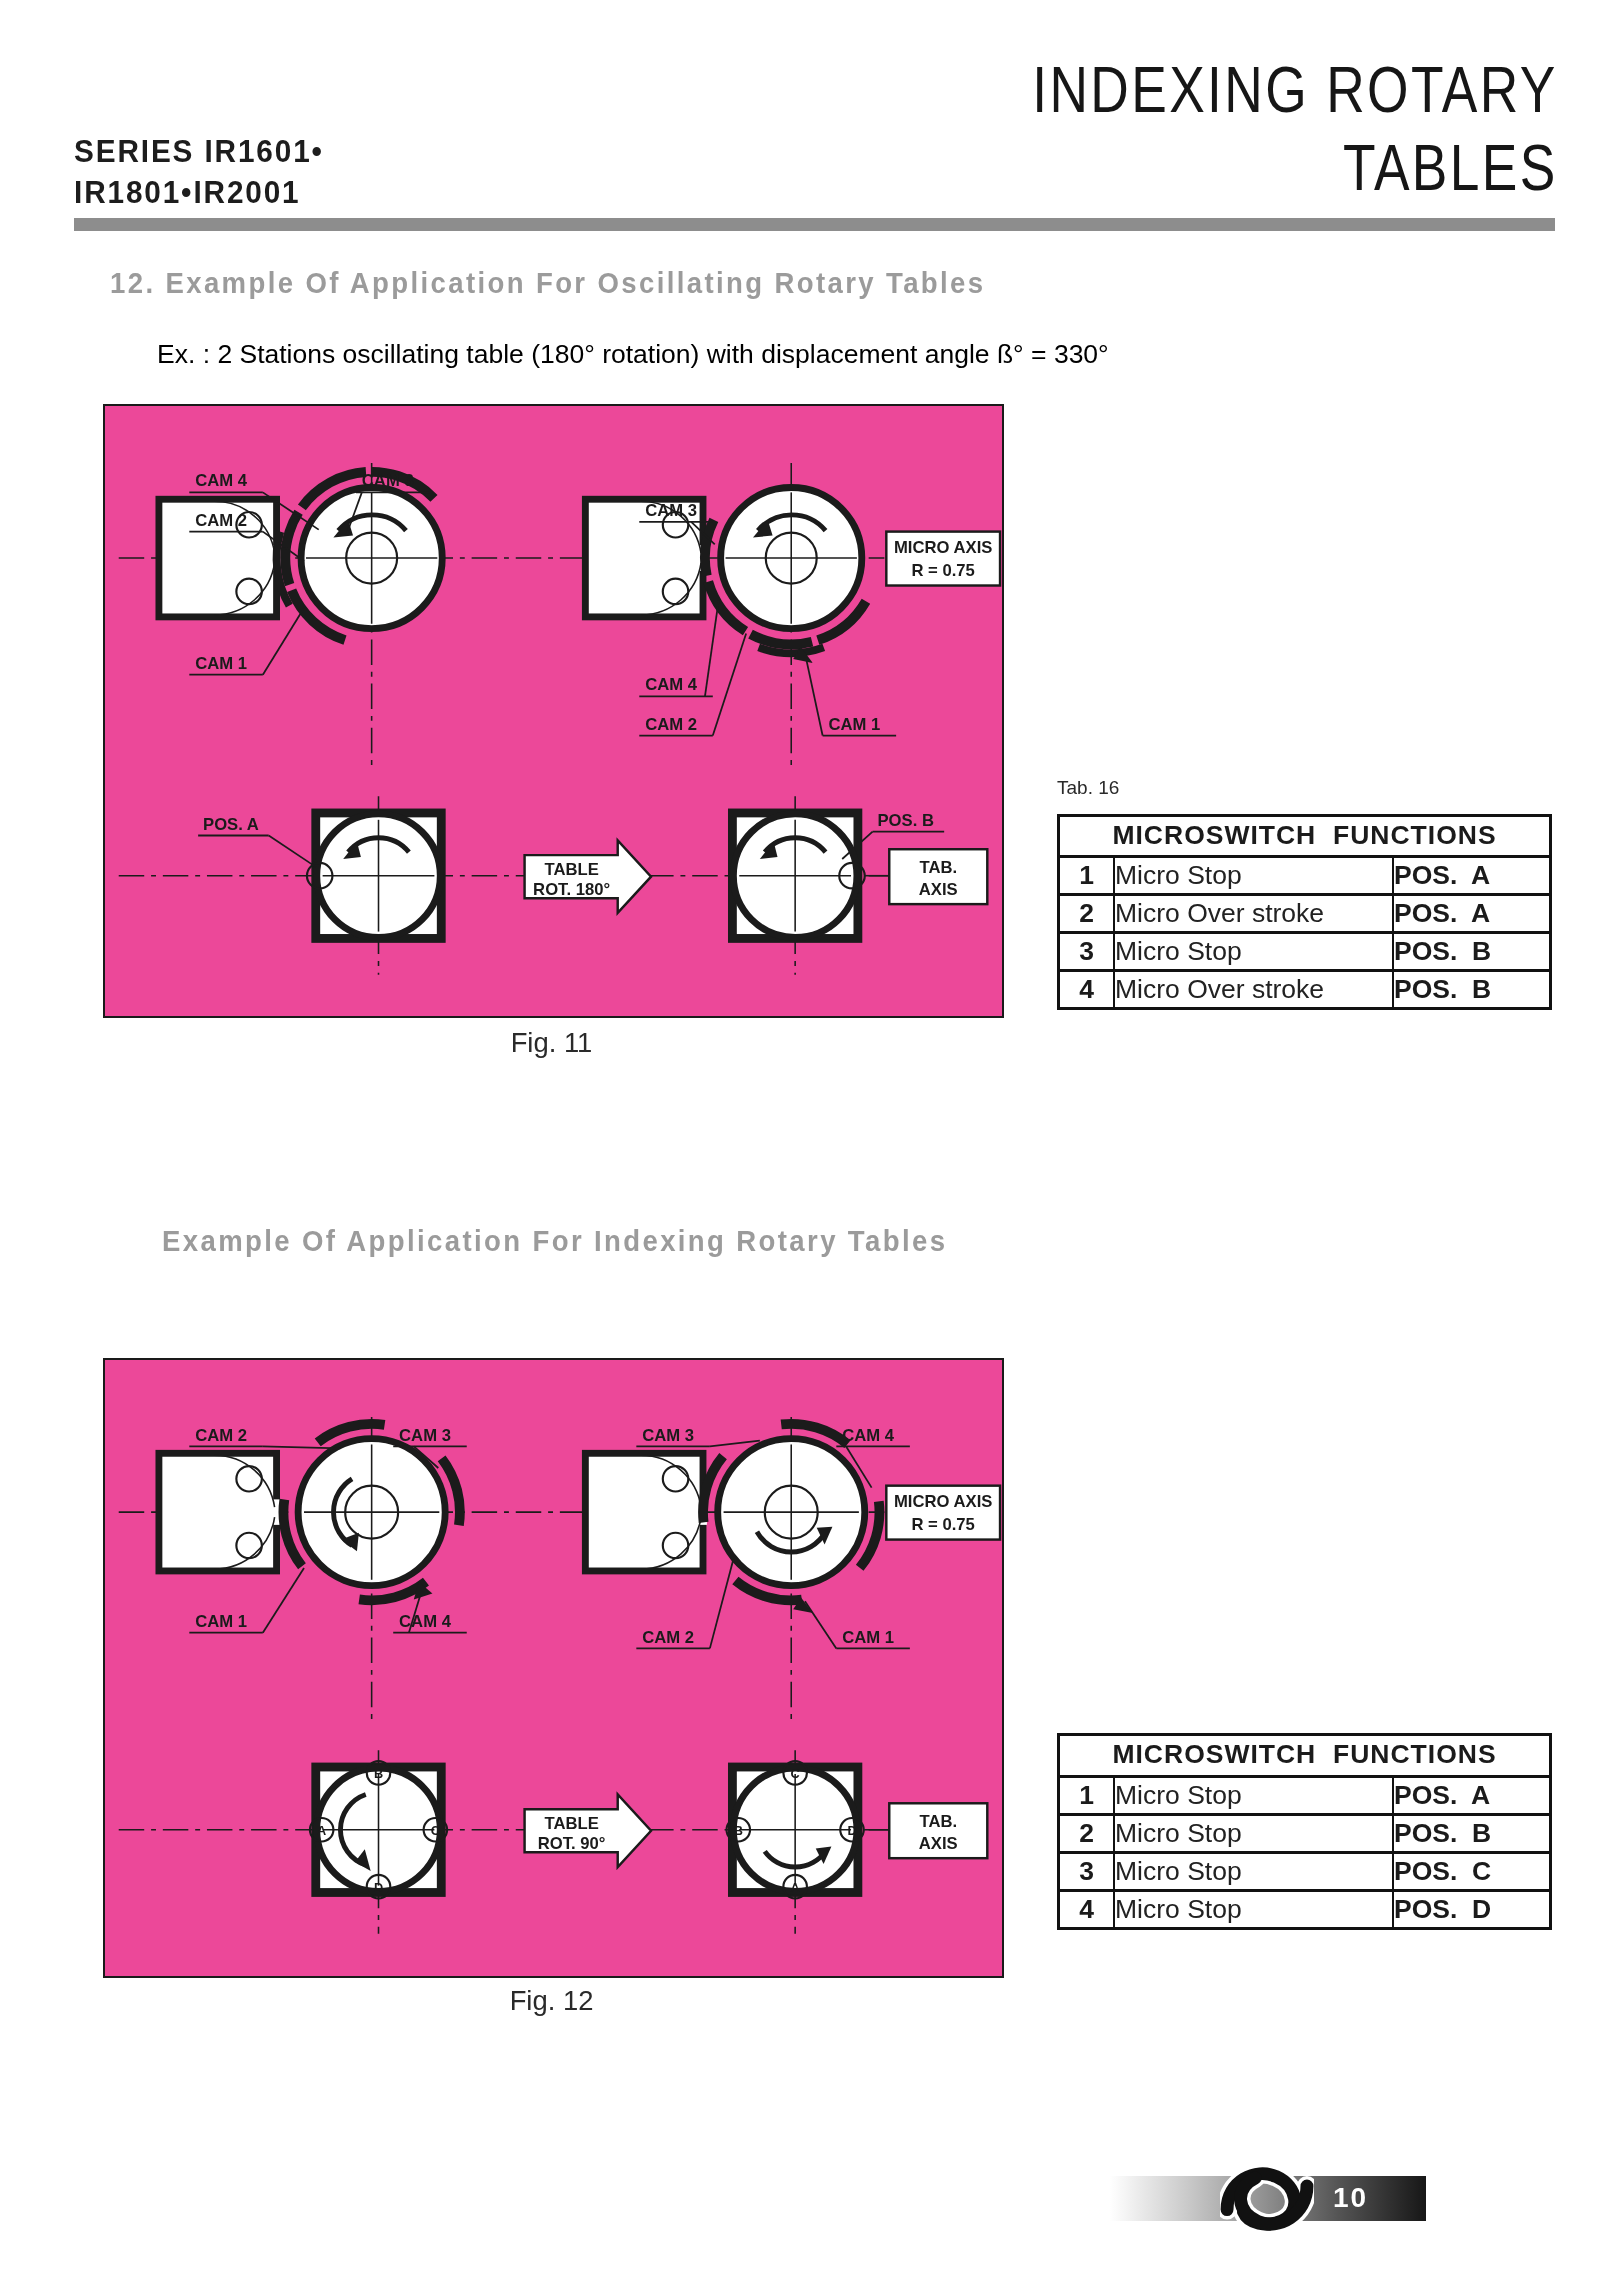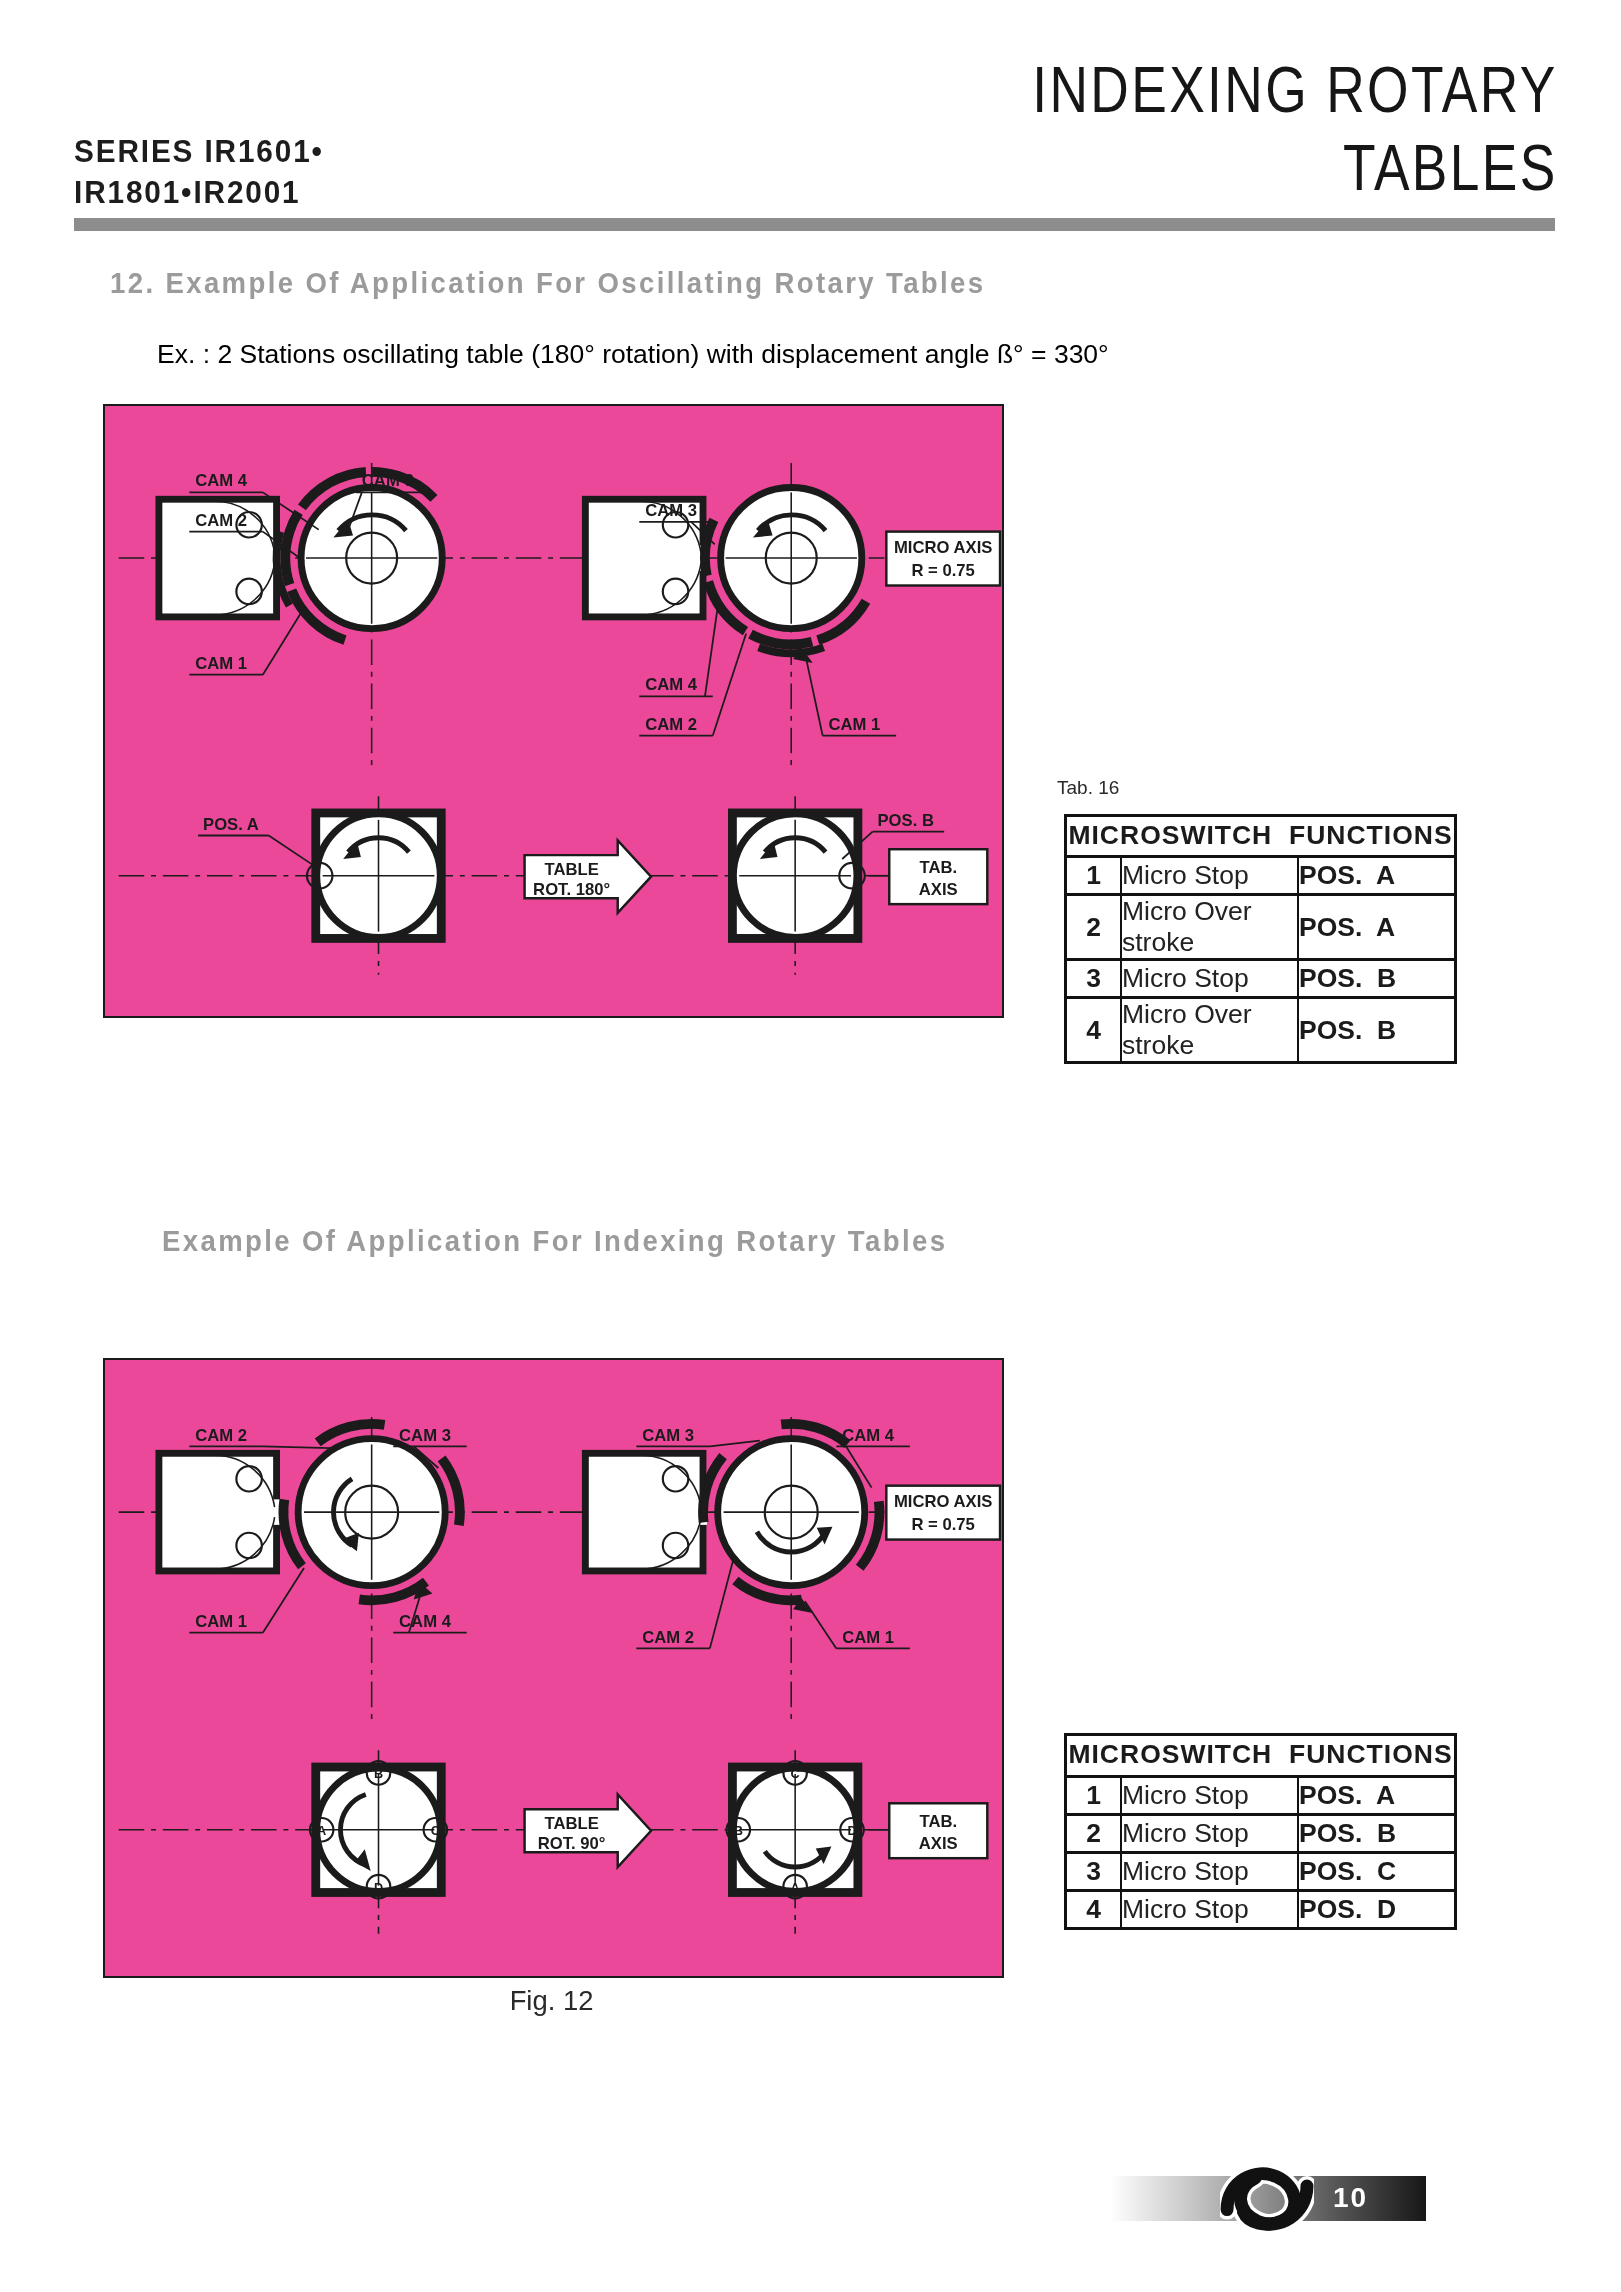--- a/index.html
+++ b/index.html
@@ -18,21 +18,21 @@
   .sec-title{font-size:29px;font-weight:700;color:#9b9b9b;letter-spacing:2.5px;
           transform:scaleX(.95);transform-origin:left top;white-space:nowrap;}
   .ex-text{font-size:26.5px;color:#000000;white-space:nowrap;}
 
   
   .fig-frame{border:2.9px solid #1a1a1a;background:#ec4899;}
   .fig-caption{width:897px;text-align:center;font-size:27.4px;color:#2a2a2a;}
 
   
   .tab-label{font-size:19px;color:#2a2a2a;margin-bottom:14.7px;}
-  table.ms-table{border-collapse:collapse;width:393px;background:#fff;margin-left:7px;}
+  table.ms-table{border-collapse:collapse;width:495px;background:#fff;}
   table.ms-table th{border:3.9px solid #111;font-size:26.5px;font-weight:700;
           letter-spacing:1px;padding:2.9px 0 4.9px 0;text-align:center;white-space:pre;}
   table.ms-table td{border-top:3.9px solid #111;border-bottom:3.9px solid #111;
           font-size:26.5px;height:35px;padding:0;}
   table.ms-table{border:3.9px solid #111;}
   td.c-num{width:53px;text-align:center;font-weight:700;border-right:2px solid #111;}
   td.c-func{padding-left:13.7px;color:#222;}
   td.c-pos{width:155px;font-weight:700;border-left:2px solid #111;padding-left:11.8px;white-space:pre;}
 
   
@@ -192,20 +192,21 @@
         <line class="ldr" x1="783" y1="434" x2="752" y2="462"></line>
 
       <g>
         <line class="solid" x1="775" y1="479" x2="800" y2="479"></line>
         <rect class="box" x="800" y="452" width="100" height="56"></rect>
         <text class="lbl ctr" x="850" y="476">TAB.</text>
         <text class="lbl ctr" x="850" y="499">AXIS</text>
       </g>
     </svg>
   </div>
+  <div class="abs fig-caption" style="left:103px;top:1027px">Fig. 11</div>
 
   <div class="abs" style="left:1057px;top:777px">
     <div class="tab-label">Tab. 16</div>
     <table class="ms-table">
       <thead>
           <tr>
             <th colspan="3">MICROSWITCH  FUNCTIONS</th>
           </tr>
         </thead>
       <tbody>

